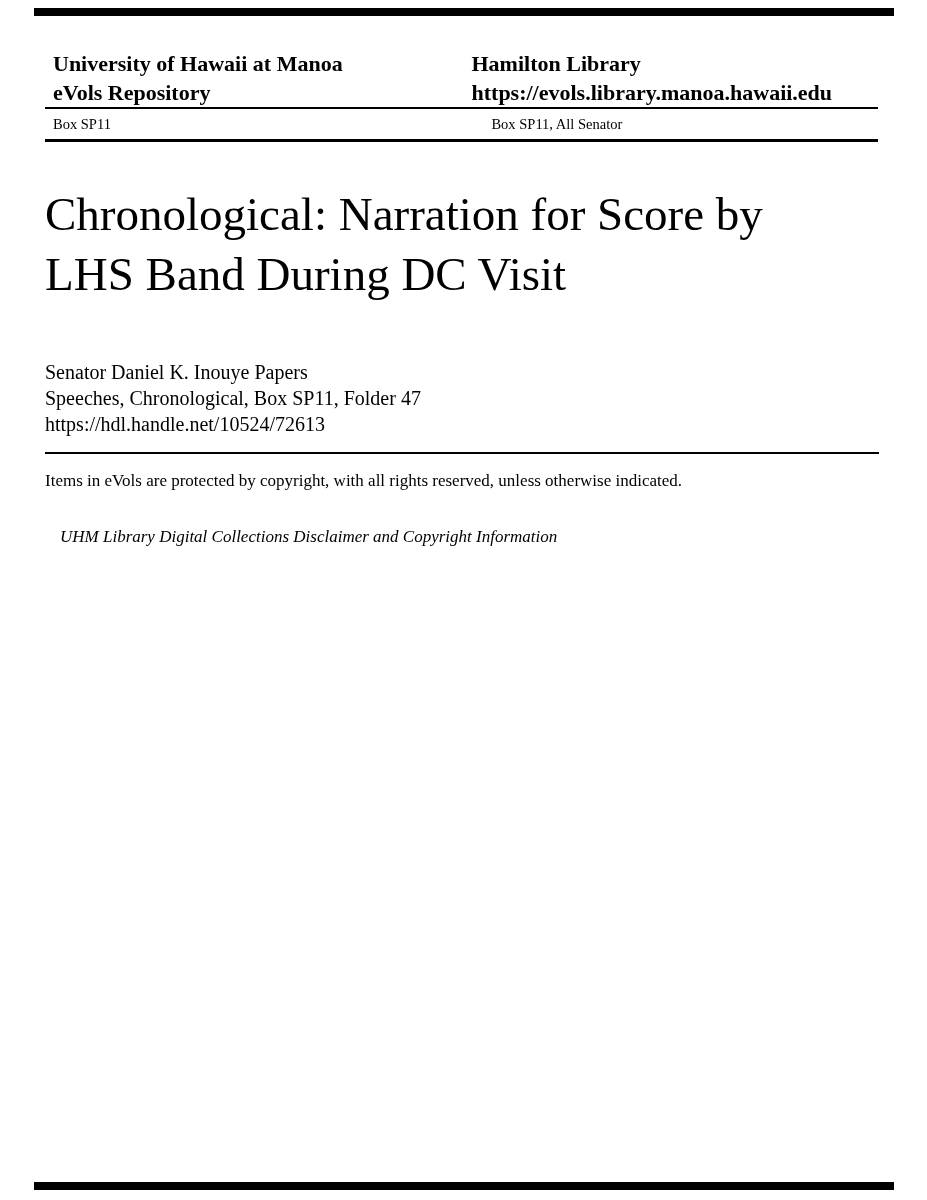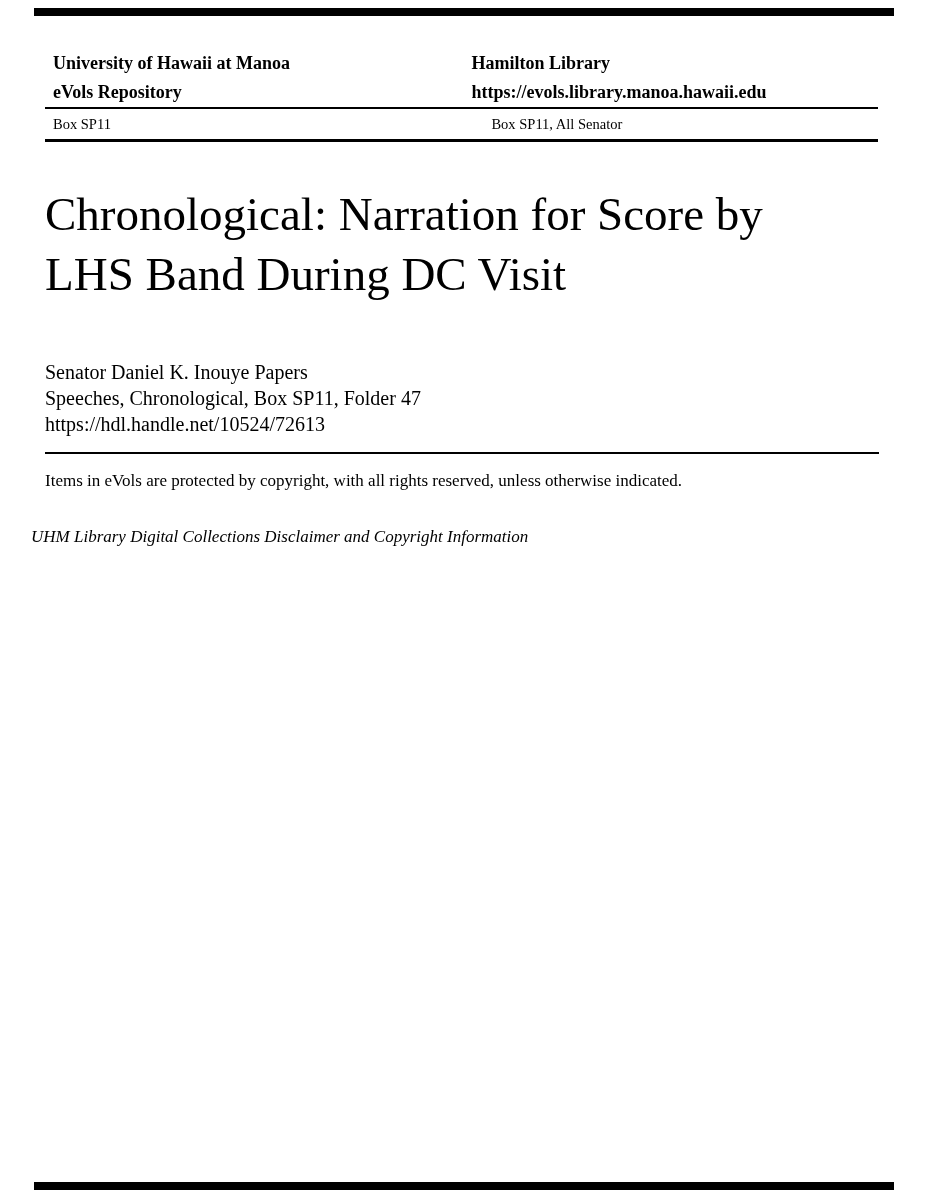--- a/index.html
+++ b/index.html
@@ -27,21 +27,21 @@
 
   .cover-header {
     position: absolute;
     left: 45px;
     top: 49px;
     width: 833px;
   }
   .hdr-row { display: flex; }
   .hdr-row-main {
     font-weight: bold;
-    font-size: 18px;
+    font-size: 22px;
     line-height: 29px;
     border-bottom: 2px solid #000000;
   }
   .hdr-row-sub {
     font-size: 14.5px;
     line-height: 30px;
     border-bottom: 3px solid #000000;
     gap: 40px;
   }
   .hdr-cell { width: 50%; padding-left: 8px; }
@@ -79,21 +79,21 @@
     position: absolute;
     left: 45px;
     top: 468px;
     width: 833px;
     font-size: 17px;
     line-height: 26px;
   }
 
   .disclaimer {
     position: absolute;
-    left: 31px;
+    left: 60px;
     top: 524px;
     width: 833px;
     font-size: 17px;
     line-height: 26px;
     font-style: italic;
   }
 </style>
 </head>
 <body>
 

